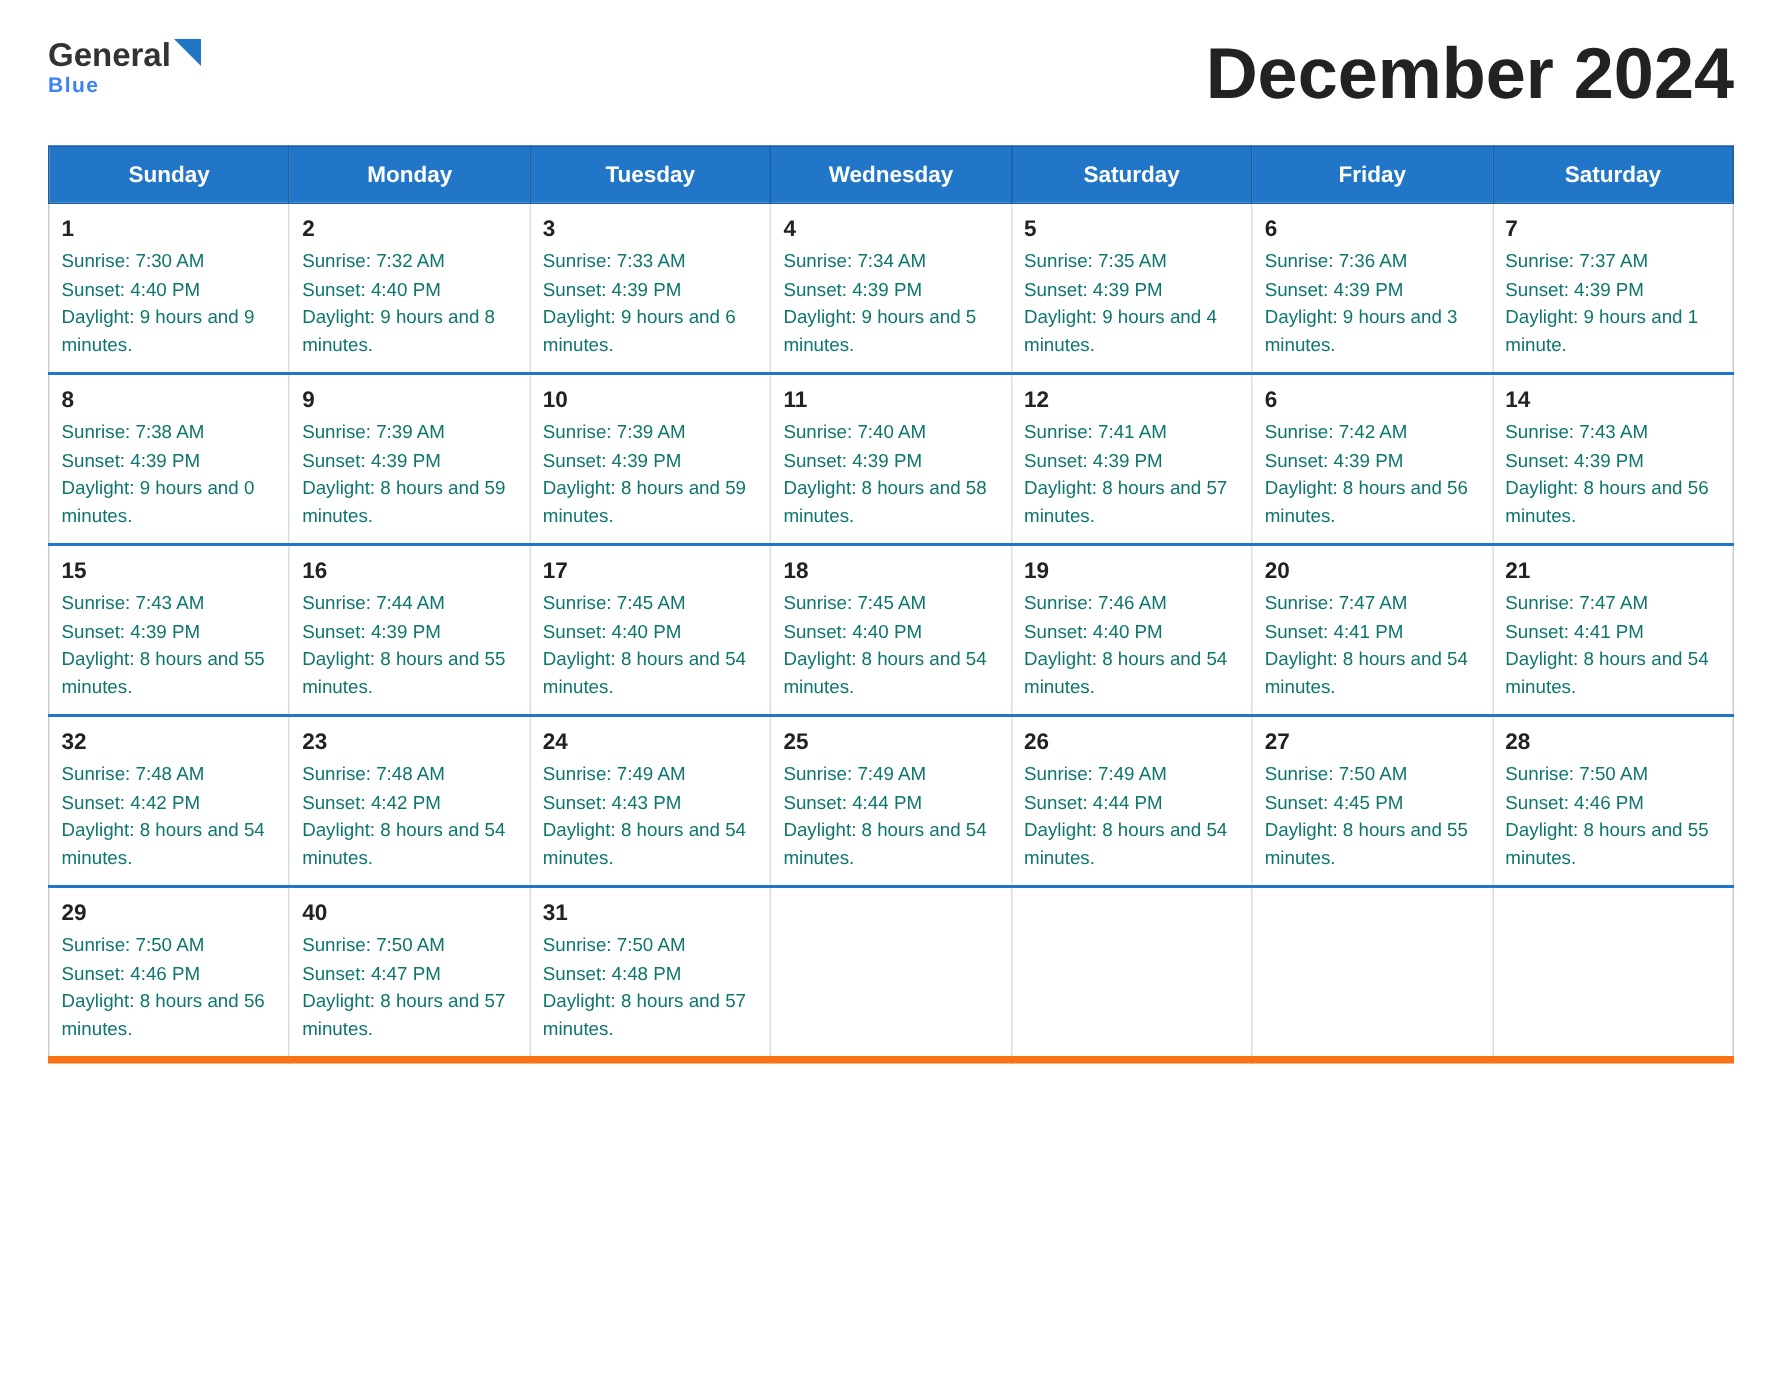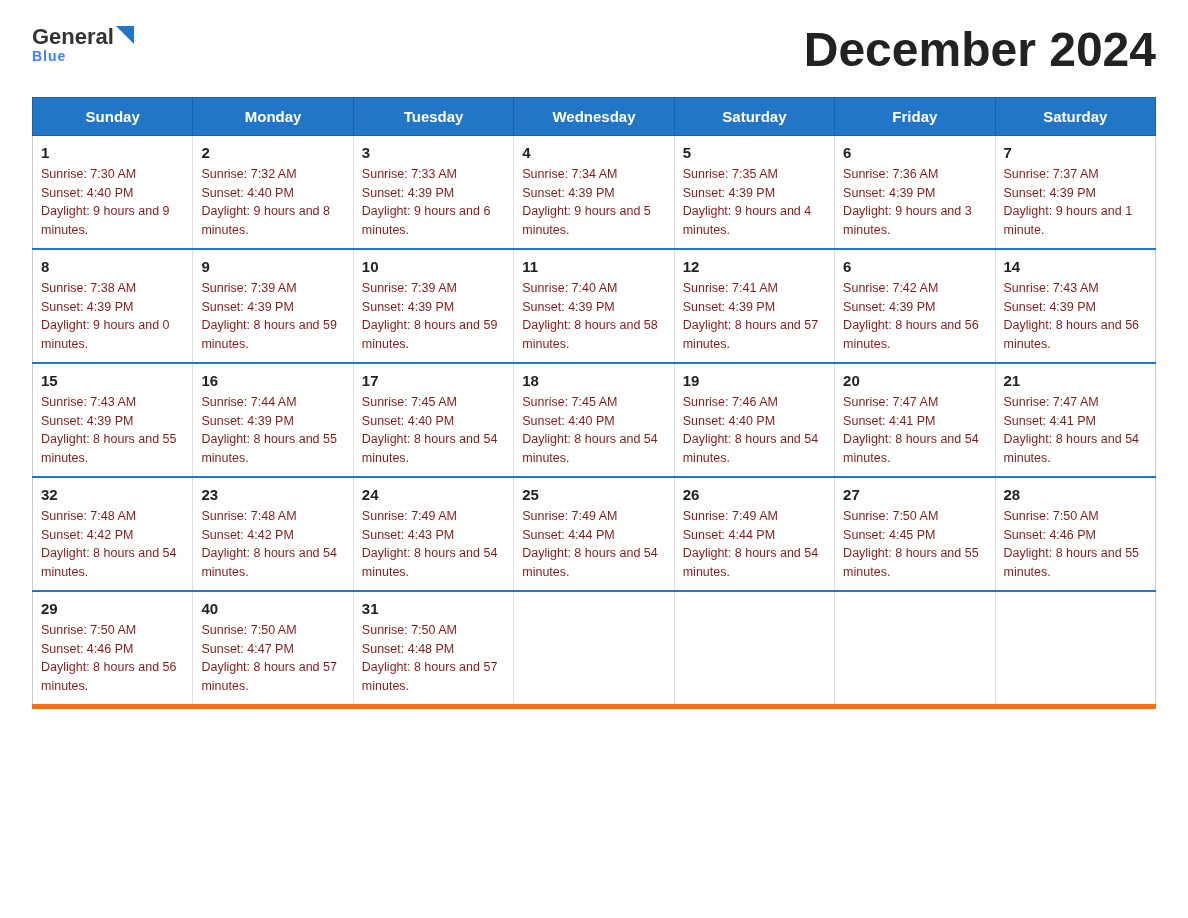--- a/index.html
+++ b/index.html
@@ -88,21 +88,21 @@
       border-right: 1px solid #ccc;
     }
     .day-num {
       font-size: 15px;
       font-weight: bold;
       color: #222;
       display: block;
       margin-bottom: 4px;
     }
     .day-info {
-      color: #7f1d1d;
+      color: #0f766e;
       font-size: 12.5px;
       line-height: 1.5;
     }
     .empty-cell {
       background: #fff;
     }
     tbody tr:last-child {
       border-bottom: 5px solid #f97316;
     }
   </style>

